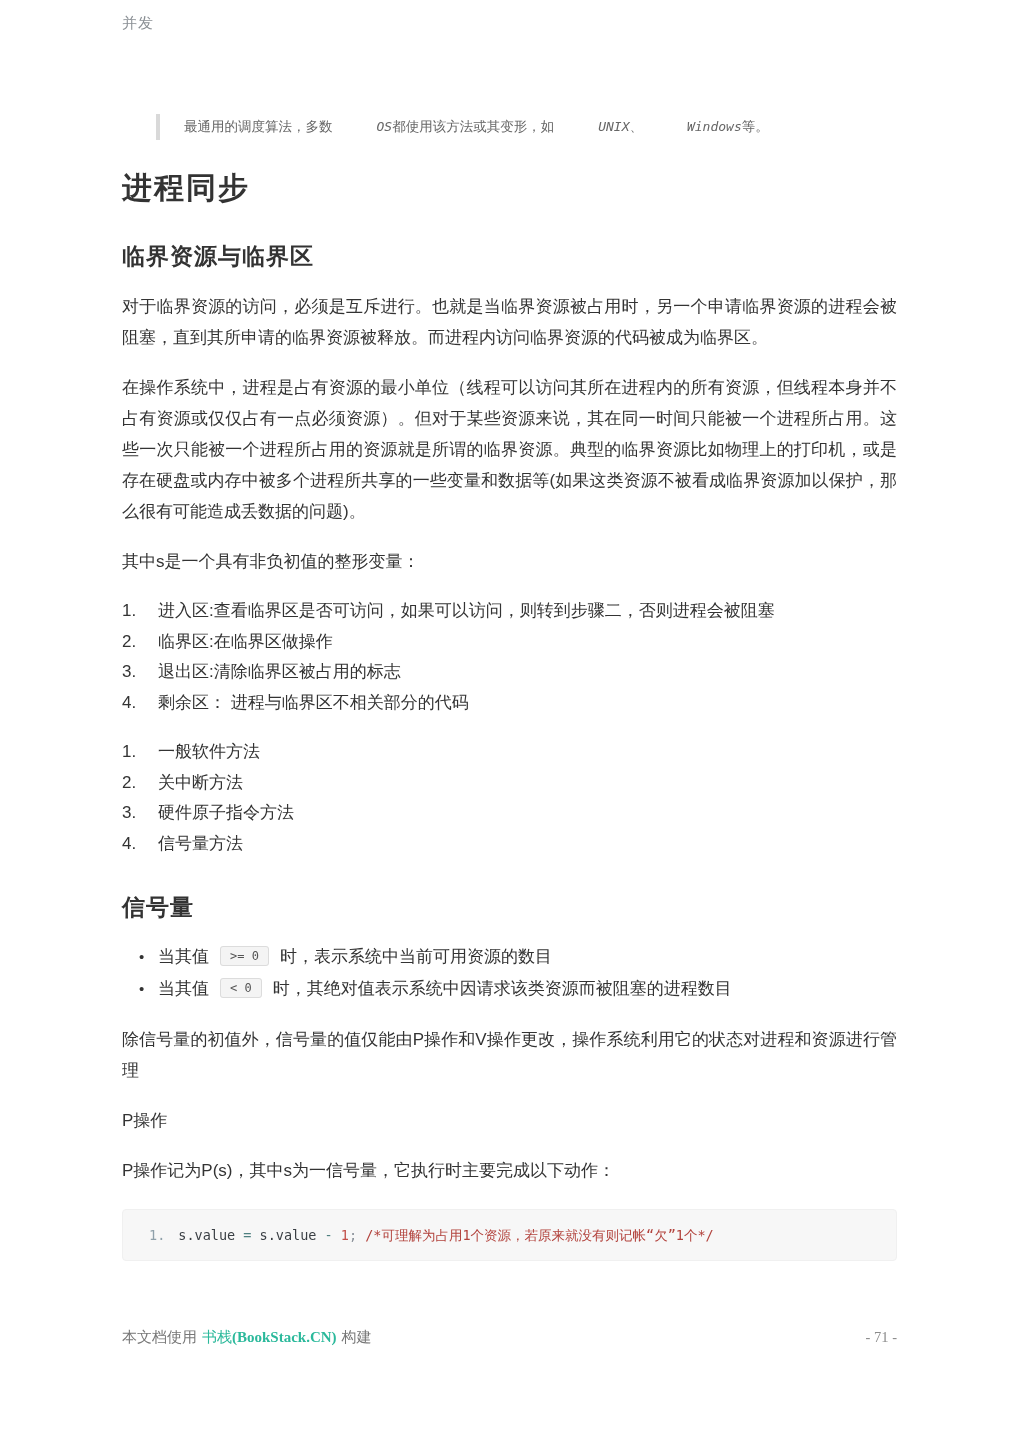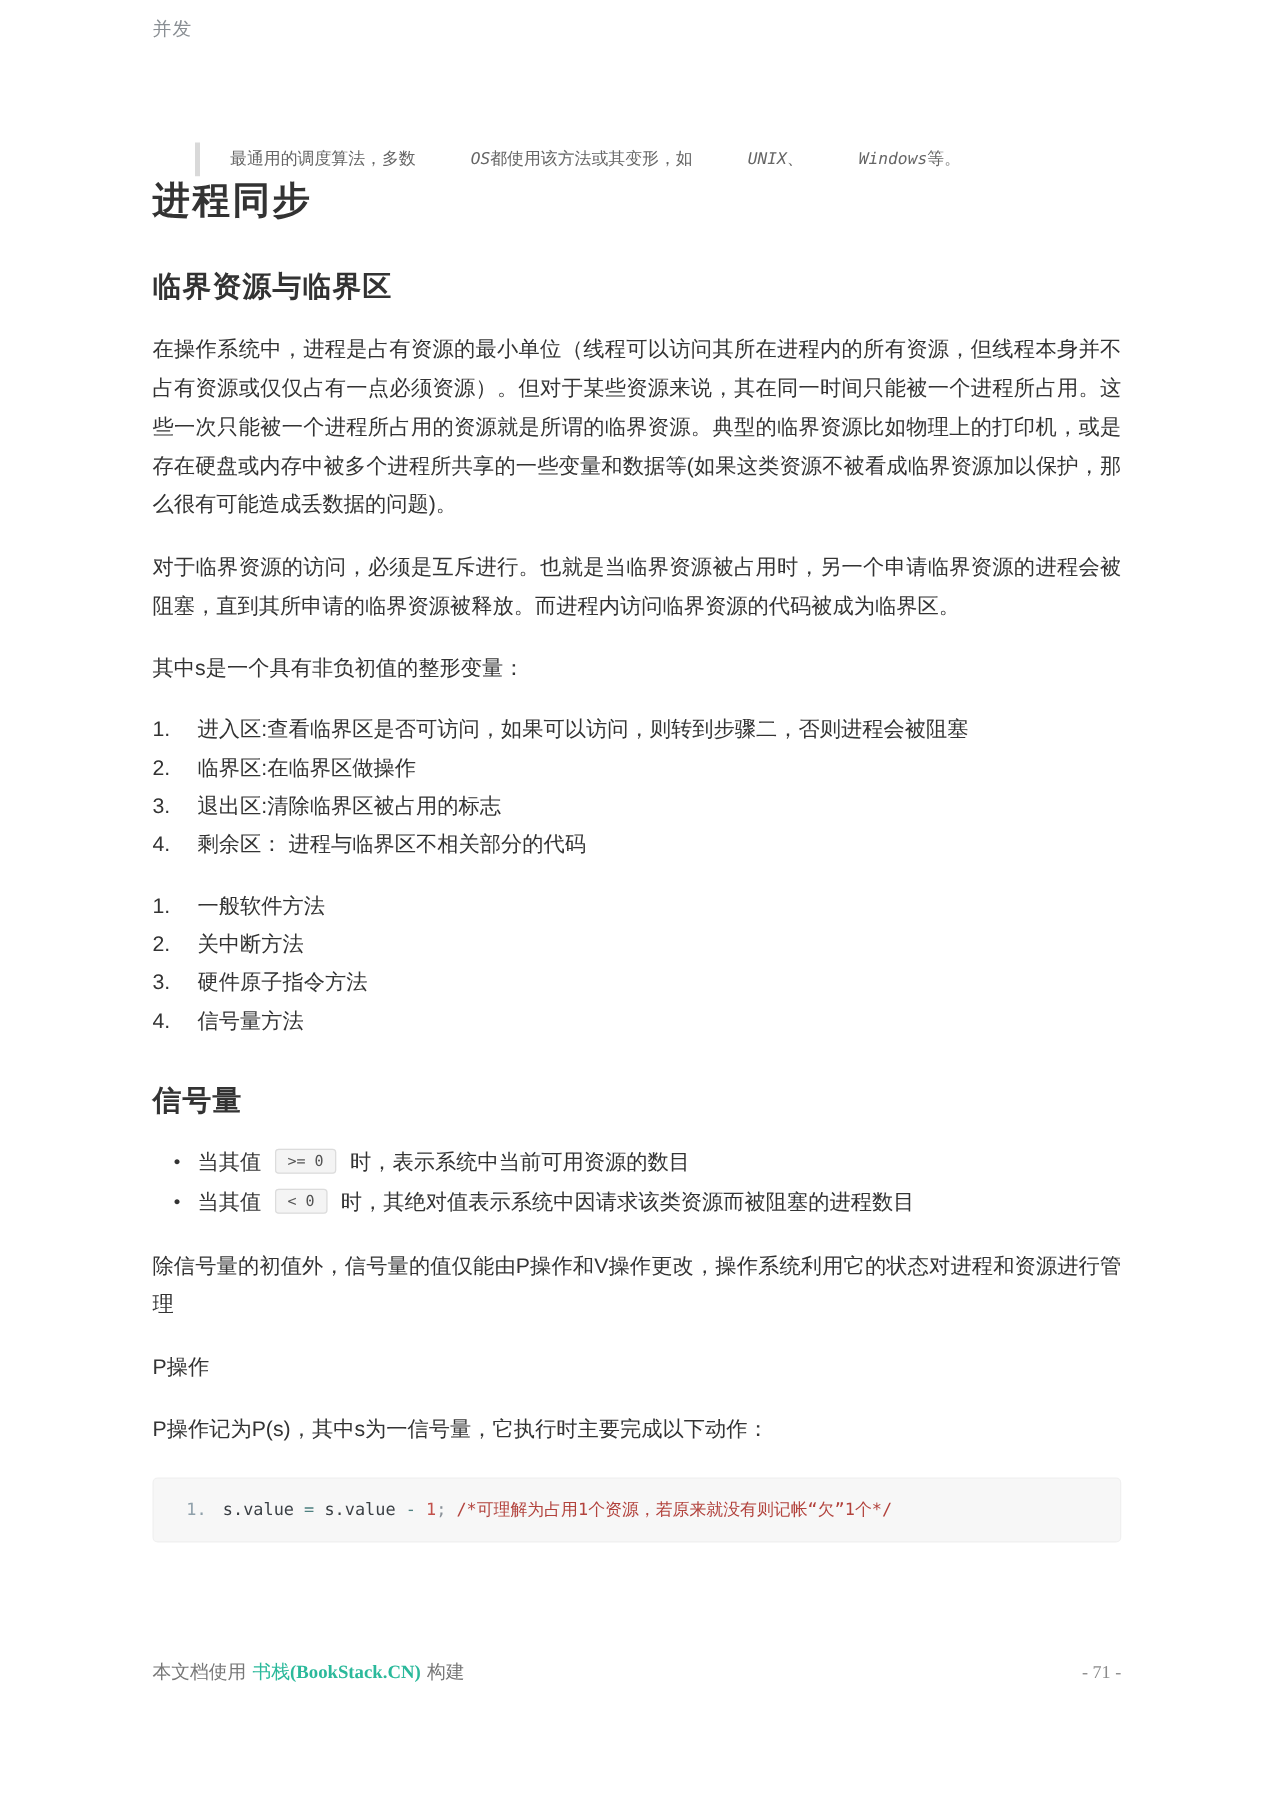--- a/index.html
+++ b/index.html
@@ -36,21 +36,21 @@
   .quote{display:flex;align-items:stretch;}
   .quote-bar{width:4px;background:var(--quote-bar);flex:none;margin-left:34px;}
   .quote-text{
     padding-left:24px;font-size:13.5px;line-height:26px;color:var(--muted);
   }
   .q-code{
     font-family:"DejaVu Sans Mono","Liberation Mono",monospace;
     font-style:italic;font-size:13px;color:var(--muted);margin-left:44px;
   }
   h1{
-    font-size:30px;line-height:40px;font-weight:600;
+    margin-top:28px;font-size:30px;line-height:40px;font-weight:600;
     color:var(--text);letter-spacing:2px;
   }
   h2{
     margin-top:32px;font-size:23px;line-height:32px;font-weight:600;
     color:var(--text);letter-spacing:1px;
   }
   p.body-p{margin-top:19px;font-size:17px;line-height:31px;color:var(--text);text-align:justify;}
   
   .list{margin-top:19px;}
   .li{display:flex;font-size:17px;line-height:30.5px;color:var(--text);}
@@ -104,22 +104,22 @@
 
     <div class="quote">
       <div class="quote-bar"></div>
       <div class="quote-text"><span>最通用的调度算法，多数</span><span class="q-code">OS</span><span>都使用该方法或其变形，如</span><span class="q-code">UNIX</span><span>、</span><span class="q-code">Windows</span><span>等。</span></div>
     </div>
 
     <h1>进程同步</h1>
 
     <h2>临界资源与临界区</h2>
 
+    <p class="body-p">对于临界资源的访问，必须是互斥进行。也就是当临界资源被占用时，另一个申请临界资源的进程会被阻塞，直到其所申请的临界资源被释放。而进程内访问临界资源的代码被成为临界区。</p>
     <p class="body-p">在操作系统中，进程是占有资源的最小单位（线程可以访问其所在进程内的所有资源，但线程本身并不占有资源或仅仅占有一点必须资源）。但对于某些资源来说，其在同一时间只能被一个进程所占用。这些一次只能被一个进程所占用的资源就是所谓的临界资源。典型的临界资源比如物理上的打印机，或是存在硬盘或内存中被多个进程所共享的一些变量和数据等(如果这类资源不被看成临界资源加以保护，那么很有可能造成丢数据的问题)。</p>
-    <p class="body-p">对于临界资源的访问，必须是互斥进行。也就是当临界资源被占用时，另一个申请临界资源的进程会被阻塞，直到其所申请的临界资源被释放。而进程内访问临界资源的代码被成为临界区。</p>
     <p class="body-p">其中s是一个具有非负初值的整形变量：</p>
 
     <div class="list">
       <div class="li">
         <span class="marker">1.</span>
         <span class="li-text">进入区:查看临界区是否可访问，如果可以访问，则转到步骤二，否则进程会被阻塞</span>
       </div>
       <div class="li">
         <span class="marker">2.</span>
         <span class="li-text">临界区:在临界区做操作</span>

